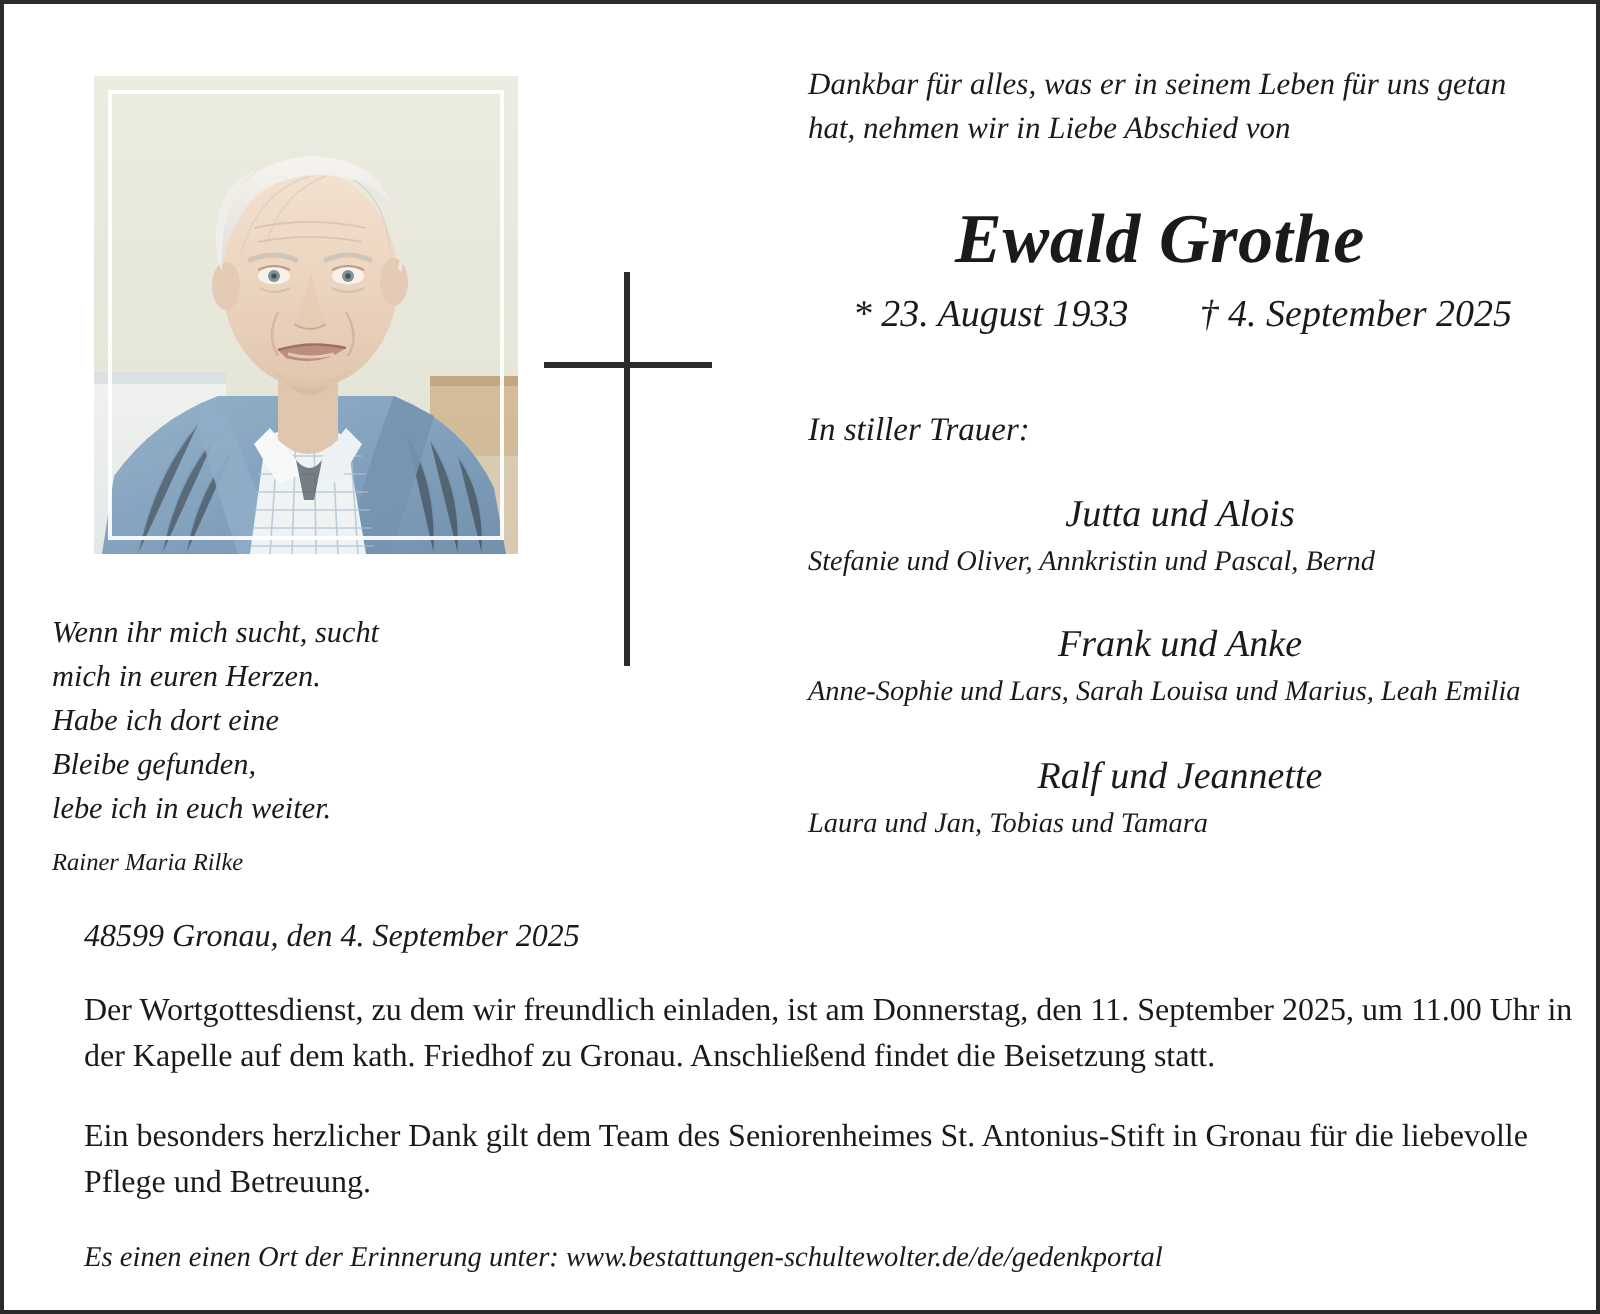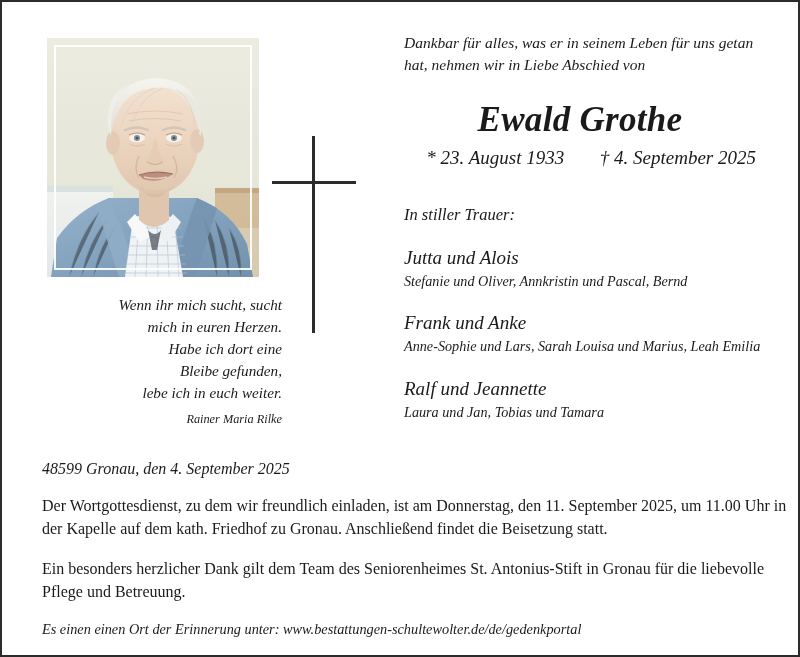--- a/index.html
+++ b/index.html
@@ -110,35 +110,36 @@
     font-size: 16.5px;
     margin: 36px 0 0 0;
   }
   .family { margin-top: 21px; }
   .family:first-of-type { margin-top: 21px; }
   .fam-main {
     font-style: italic;
     font-size: 19px;
     margin: 0;
     line-height: 1.25;
+    text-align: center;
   }
   .fam-sub {
     font-style: italic;
     font-size: 14.2px;
     margin: 2px 0 0 0;
     line-height: 1.32;
   }
 
   
   .quote {
     position: absolute;
     left: 24px;
-    top: 292px;
+    top: 304px;
     width: 256px;
-    text-align: right;
+    text-align: left;
   }
   .quote-line {
     font-style: italic;
     font-size: 15.2px;
     line-height: 1.44;
     margin: 0;
   }
   .quote-author {
     font-style: italic;
     font-size: 12.3px;

